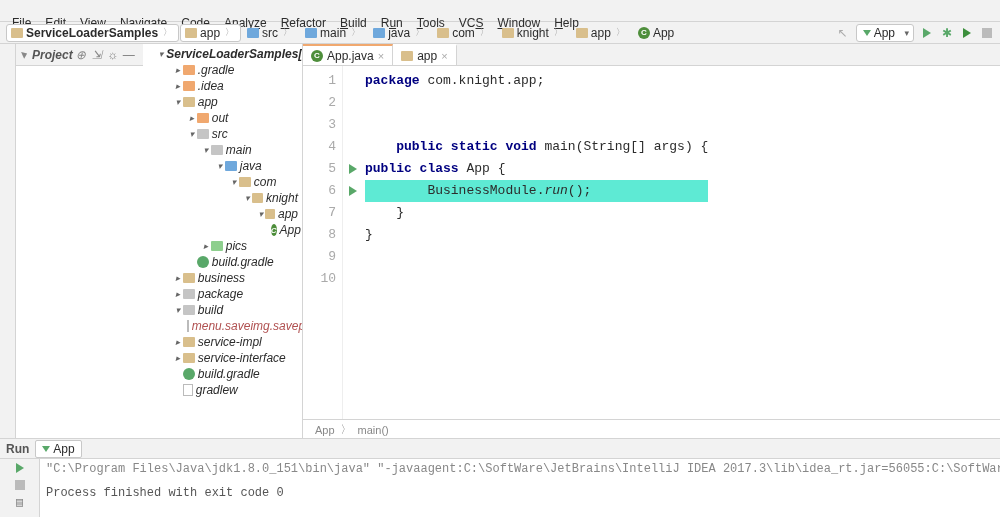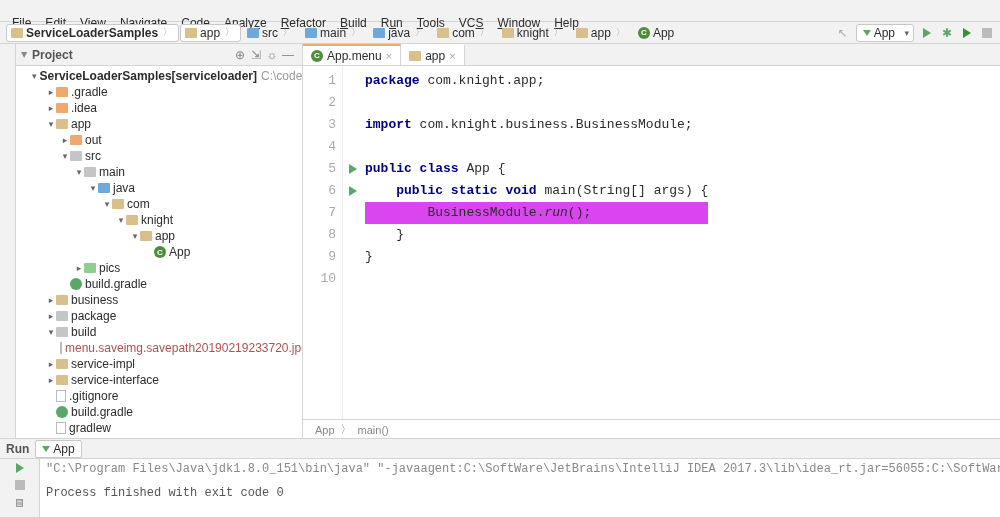--- a/index.html
+++ b/index.html
@@ -15,21 +15,21 @@
 .folder-icon { width:12px; height:10px; background:#d9bf8c; border-radius:1px; display:inline-block; position:relative; }
 .folder-icon.java { background:#6fa8dc; }
 .class-icon { width:12px; height:12px; border-radius:50%; background:#4e8e3b; color:#fff; font-size:8px; display:inline-flex; align-items:center; justify-content:center; font-weight:bold; }
 .nav-right { display:flex; align-items:center; gap:6px; }
 .run-cfg { border:1px solid #c8c8c8; border-radius:3px; padding:1px 18px 1px 6px; background:#fff; display:flex; align-items:center; gap:3px; position:relative; }
 .run-cfg::after { content:"▾"; position:absolute; right:4px; color:#666; font-size:9px; }
 .icon-btn { width:14px; height:14px; display:inline-flex; align-items:center; justify-content:center; }
 .green-tri { width:0; height:0; border-left:8px solid #59a869; border-top:5px solid transparent; border-bottom:5px solid transparent; }
 .bug { color:#59a869; font-size:12px; }
 .main-split { display:flex; height:395px; }
-.sidebar { width:287px; border-right:1px solid #d4d4d4; display:flex; flex-direction:column; background:#fff; }
+.sidebar { width:287px; border-right:1px solid #d4d4d4; display:flex; flex-direction:row; background:#fff;font-style:italic; }
 .v-stripe { position:absolute; left:0; top:44px; bottom:0; width:16px; background:#f2f2f2; border-right:1px solid #d4d4d4; writing-mode:vertical-rl; text-align:center; font-size:10px; padding-top:4px; color:#555; }
 .sidebar-header { display:flex; align-items:center; height:22px; border-bottom:1px solid #d4d4d4; padding:0 6px; background:#f2f2f2; }
 .sidebar-header .title { flex:1; font-weight:bold; color:#555; }
 .sidebar-header .tool { width:16px; text-align:center; color:#888; }
 .tree { flex:1; overflow:hidden; padding:2px 0; font-size:12px; margin-left:16px; }
 .tree-row { display:flex; align-items:center; height:16px; padding-right:4px; white-space:nowrap; }
 .tree-row.sel { background:#d5e4f5; }
 .tw { display:inline-block; width:10px; text-align:center; color:#666; font-size:9px; }
 .tree-row .lbl { margin-left:3px; }
 .tree-row .hint { color:#999; margin-left:4px; }
@@ -47,21 +47,21 @@
 .tab .close { color:#aaa; font-size:11px; }
 .code-area { flex:1; display:flex; font-family:"Courier New",monospace; font-size:13px; position:relative; }
 .gutter { width:40px; text-align:right; color:#aaa; padding:4px 6px 0 0; background:#fff; border-right:1px solid #eee; }
 .gutter div { height:22px; line-height:22px; position:relative; }
 .run-gut { position:absolute; left:42px; width:16px; top:4px; }
 .run-gut div { height:22px; display:flex; align-items:center; justify-content:center; }
 .code { padding:4px 0 0 22px; }
 .code div { height:22px; line-height:22px; white-space:pre; }
 .kw { color:#000080; font-weight:bold; }
 .it { font-style:italic; }
-.hl { background:#d946ef; display:block; width:100%; }
+.hl { background:#5eead4; display:block; width:100%; }
 .crumb-bar { height:20px; border-top:1px solid #d4d4d4; background:#fff; padding:0 12px; display:flex; align-items:center; gap:6px; color:#888; font-size:11px; }
 .bottom { position:absolute; left:0; right:0; bottom:0; border-top:1px solid #d4d4d4; background:#fff; }
 .run-tabs { display:flex; align-items:center; height:20px; background:#f2f2f2; border-bottom:1px solid #d4d4d4; padding:0 6px; gap:6px; }
 .run-tabs .rt { display:flex; align-items:center; gap:3px; padding:1px 6px; border:1px solid #c8c8c8; background:#fff; border-radius:2px; }
 .console { display:flex; height:58px; font-family:"Courier New",monospace; font-size:12px; }
 .con-tools { width:40px; background:#f2f2f2; border-right:1px solid #d4d4d4; display:flex; flex-direction:column; align-items:center; padding-top:2px; gap:3px; }
 .con-body { flex:1; padding:3px 6px; color:#555; overflow:hidden; white-space:nowrap; }
 .con-body .cmd { color:#888; }
 .con-body .out { border:1px solid #c33; padding:0 4px; display:inline-block; margin-top:2px; color:#333; }
 .con-body .exit { margin-top:10px; }
@@ -262,42 +262,37 @@
           <span class="dir-icon"></span>
           <span class="lbl">service-impl</span>
         </div>
       <div class="tree-row" style="padding-left:14px">
           <span class="tw">▸</span>
           <span class="dir-icon"></span>
           <span class="lbl">service-interface</span>
         </div>
       <div class="tree-row" style="padding-left:14px">
           <span class="tw"></span>
-          <span class="file-icon"></span>
-          <span class="lbl">.gitignore</span>
-        </div>
-      <div class="tree-row" style="padding-left:14px">
-          <span class="tw"></span>
           <span class="gradle-icon"></span>
           <span class="lbl">build.gradle</span>
         </div>
       <div class="tree-row" style="padding-left:14px">
           <span class="tw"></span>
           <span class="file-icon"></span>
           <span class="lbl">gradlew</span>
         </div>
 
     </div>
   </div>
 
   <div class="editor">
     <div class="tabs">
       <div class="tab active">
         <span class="class-icon">C</span>
-        <span>App.menu</span>
+        <span>App.java</span>
         <span class="close">×</span>
       </div>
       <div class="tab">
         <span class="folder-icon"></span>
         <span>app</span>
         <span class="close">×</span>
       </div>
     </div>
     <div class="code-area">
       <div class="gutter" id="gutter">
@@ -324,24 +319,23 @@
             <span class="green-tri"></span>
           </div>
           <div></div>
           <div></div>
           <div></div>
           <div></div>
         </div>
       <div class="code" id="codebody">
           <div><span class="kw">package</span> com.knight.app;</div>
           <div>&nbsp;</div>
-          <div><span class="kw">import</span> com.knight.business.BusinessModule;</div>
           <div>&nbsp;</div>
+          <div>    <span class="kw">public static void</span> main(String[] args) {</div>
           <div><span class="kw">public class</span> App {</div>
-          <div>    <span class="kw">public static void</span> main(String[] args) {</div>
           <div class="hl">        BusinessModule.<span class="it">run</span>();</div>
           <div>    }</div>
           <div>}</div>
           <div>&nbsp;</div>
         </div>
     </div>
     <div class="crumb-bar">
       <span>App</span>
       <span>〉</span>
       <span>main()</span>

